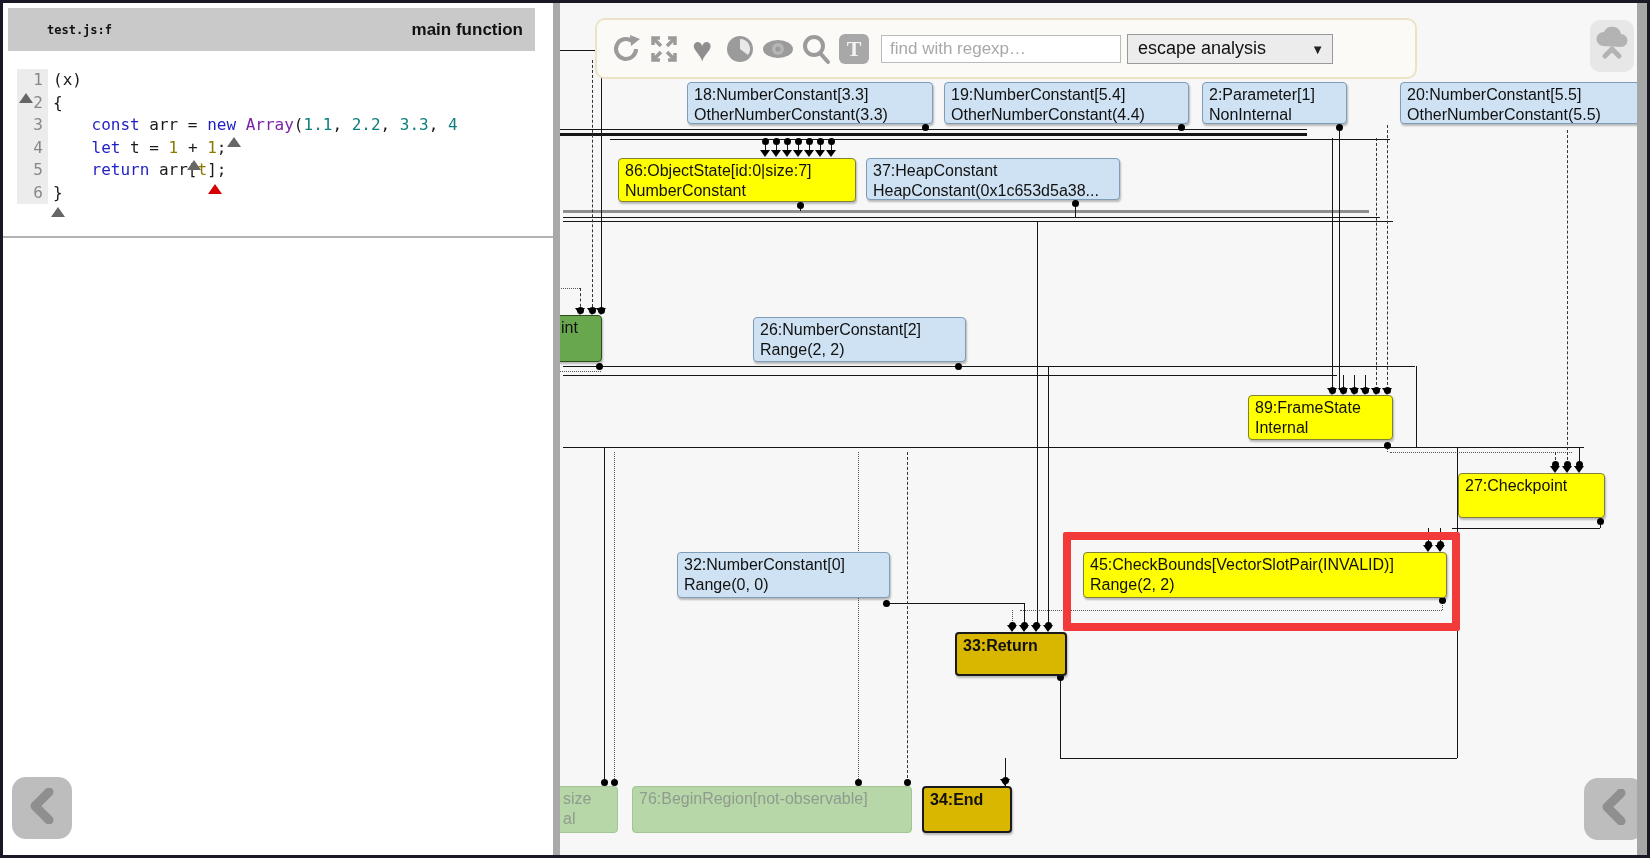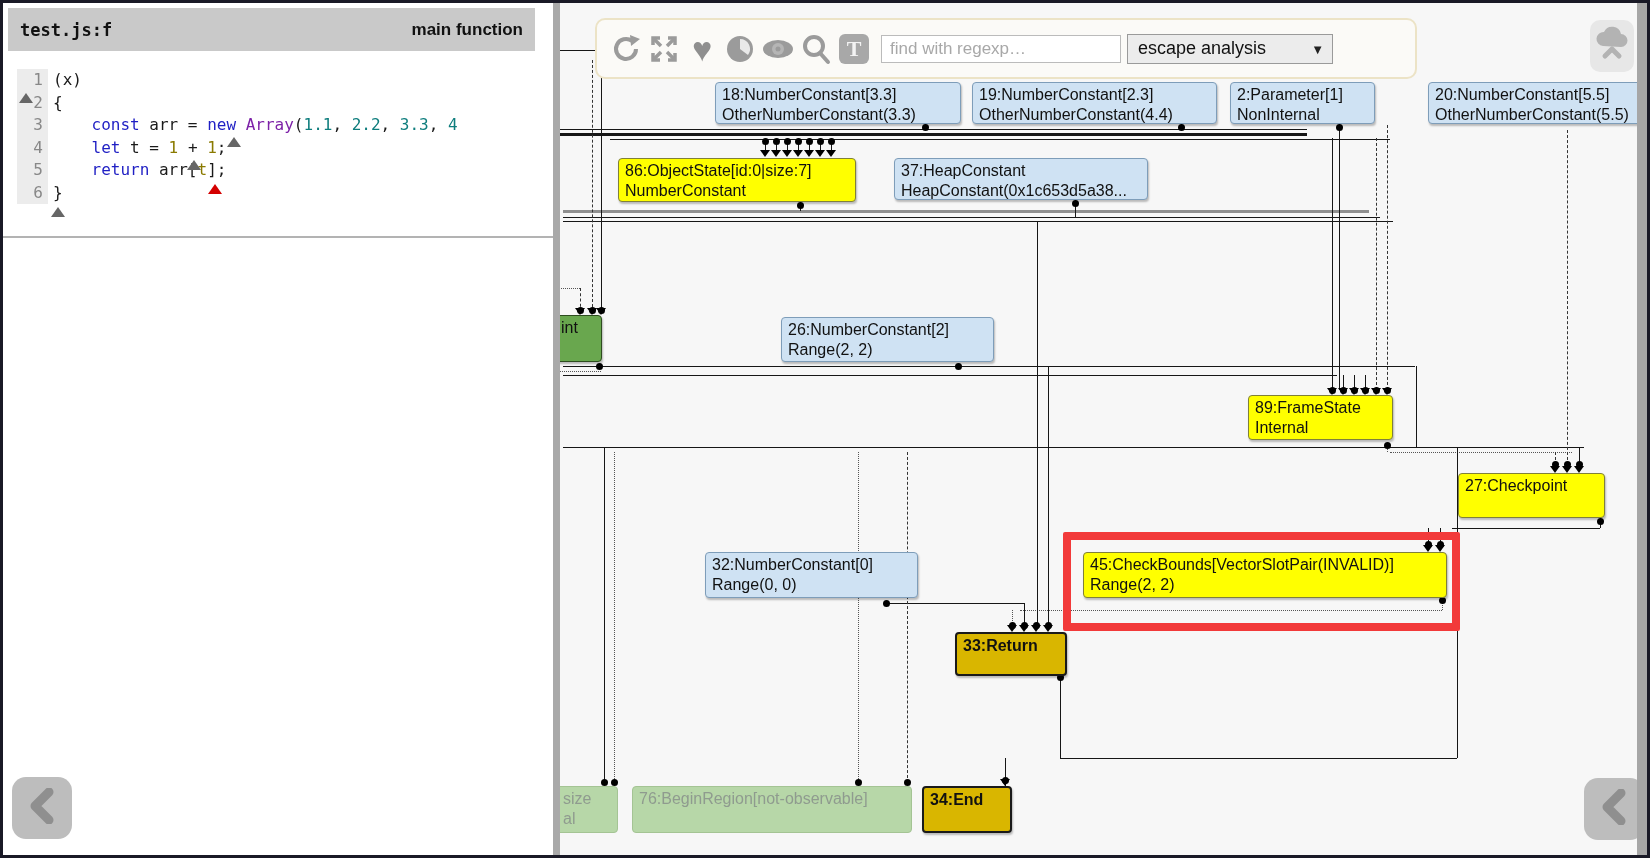--- a/index.html
+++ b/index.html
@@ -2,21 +2,21 @@
 <html><head>
 <meta charset="utf-8">
 <style>
   html,body{margin:0;padding:0;background:#2a2a3a;font-family:"Liberation Sans",sans-serif;}
   #window{position:relative;width:1644px;height:852px;border:3px solid #191926;background:#fff;overflow:hidden;}
 
   
   #src-pane{position:absolute;left:0;top:0;width:550px;height:852px;background:#fff;overflow:hidden;}
   #src-header{position:absolute;left:5px;top:5px;width:527px;height:43px;background:#c9c9c9;
     display:flex;align-items:center;justify-content:space-between;padding:0 12px;box-sizing:border-box;}
-  #src-title{font-family:"DejaVu Sans Mono",monospace;font-weight:bold;font-size:17px;color:#111;}
+  #src-title{font-family:"DejaVu Sans Mono",monospace;font-weight:bold;font-size:12px;color:#111;margin-left:27px;}
   #src-subtitle{font-weight:bold;font-size:17px;color:#111;}
   #code{position:absolute;left:14px;top:66px;font-family:"DejaVu Sans Mono",monospace;font-size:16px;line-height:22.5px;white-space:pre;}
   .code-row{height:22.5px;}
   .lnum{display:inline-block;width:26px;background:#ececec;color:#888;text-align:right;padding-right:5px;margin-right:5px;}
   .seg-p{color:#1a1a1a}.seg-k{color:#1f1fc4}.seg-c{color:#7d22a8}.seg-n{color:#0e7d7d}.seg-o{color:#8a7a00}
   .marker{position:absolute;width:0;height:0;border-left:7px solid transparent;border-right:7px solid transparent;}
   .marker.gray{border-bottom:10px solid #666;}
   .marker.red{border-bottom:10px solid #d40000;}
   #src-sep{position:absolute;left:0;top:233px;width:550px;height:2px;background:#b3b3b3;}
 
@@ -56,21 +56,21 @@
   .eh.t{height:0;background:none;border-top:1px dotted #555;}
   .ev{position:absolute;width:1px;background:#161616;z-index:1;}
   .ev.d{width:0;background:none;border-left:1px dashed #333;}
   .ev.t{width:0;background:none;border-left:1px dotted #555;}
   .dot{position:absolute;width:7px;height:7px;border-radius:50%;background:#000;z-index:2;}
   .arr{position:absolute;width:0;height:0;border-left:5px solid transparent;border-right:5px solid transparent;border-top:7px solid #000;z-index:2;}
   .arr-up-gray{position:absolute;width:0;height:0;border-left:7px solid transparent;border-right:7px solid transparent;border-bottom:10px solid #8a8a8a;z-index:2;}
 
   .gnode{position:absolute;font-size:16px;line-height:20px;padding:2px 6px;border-radius:4px;white-space:nowrap;
     box-sizing:border-box;overflow:hidden;box-shadow:1px 2px 2px rgba(0,0,0,0.25);z-index:4;color:#111;}
-  .n-blue{background:#cfe2f3;border:1px solid #7e9db9;margin-left:28px;}
+  .n-blue{background:#cfe2f3;border:1px solid #7e9db9;}
   .n-yellow{background:#ffff00;border:1px solid #80803a;}
   .n-gold{background:#d9b600;border:2px solid #1a1a1a;font-weight:bold;}
   .n-green{background:#69a74e;border:1px solid #2e4d1f;}
   .n-pale{background:#b7d7a8;border:1px solid #a4c494;color:#8f9b8f;box-shadow:none;}
   #hl-rect{position:absolute;border:8px solid #f23a3a;border-radius:2px;z-index:3;background:transparent;}
 </style>
 </head>
 <body>
 
 <div id="window">
@@ -227,21 +227,21 @@
         <div class="arr" style="left: 483px; top: 622px;"></div>
         <div class="arr" style="left: 440px; top: 776px;"></div>
         <div class="arr-up-gray" style="left: 706px; top: 60px;"></div>
       </div>
     <div id="nodes">
         <div class="gnode n-blue" style="left: 127px; top: 79px; width: 246px; height: 42px;">
           <div>18:NumberConstant[3.3]</div>
           <div>OtherNumberConstant(3.3)</div>
         </div>
         <div class="gnode n-blue" style="left: 384px; top: 79px; width: 245px; height: 42px;">
-          <div>19:NumberConstant[2.3]</div>
+          <div>19:NumberConstant[5.4]</div>
           <div>OtherNumberConstant(4.4)</div>
         </div>
         <div class="gnode n-blue" style="left: 642px; top: 79px; width: 145px; height: 42px;">
           <div>2:Parameter[1]</div>
           <div>NonInternal</div>
         </div>
         <div class="gnode n-blue" style="left: 840px; top: 79px; width: 240px; height: 42px;">
           <div>20:NumberConstant[5.5]</div>
           <div>OtherNumberConstant(5.5)</div>
         </div>

